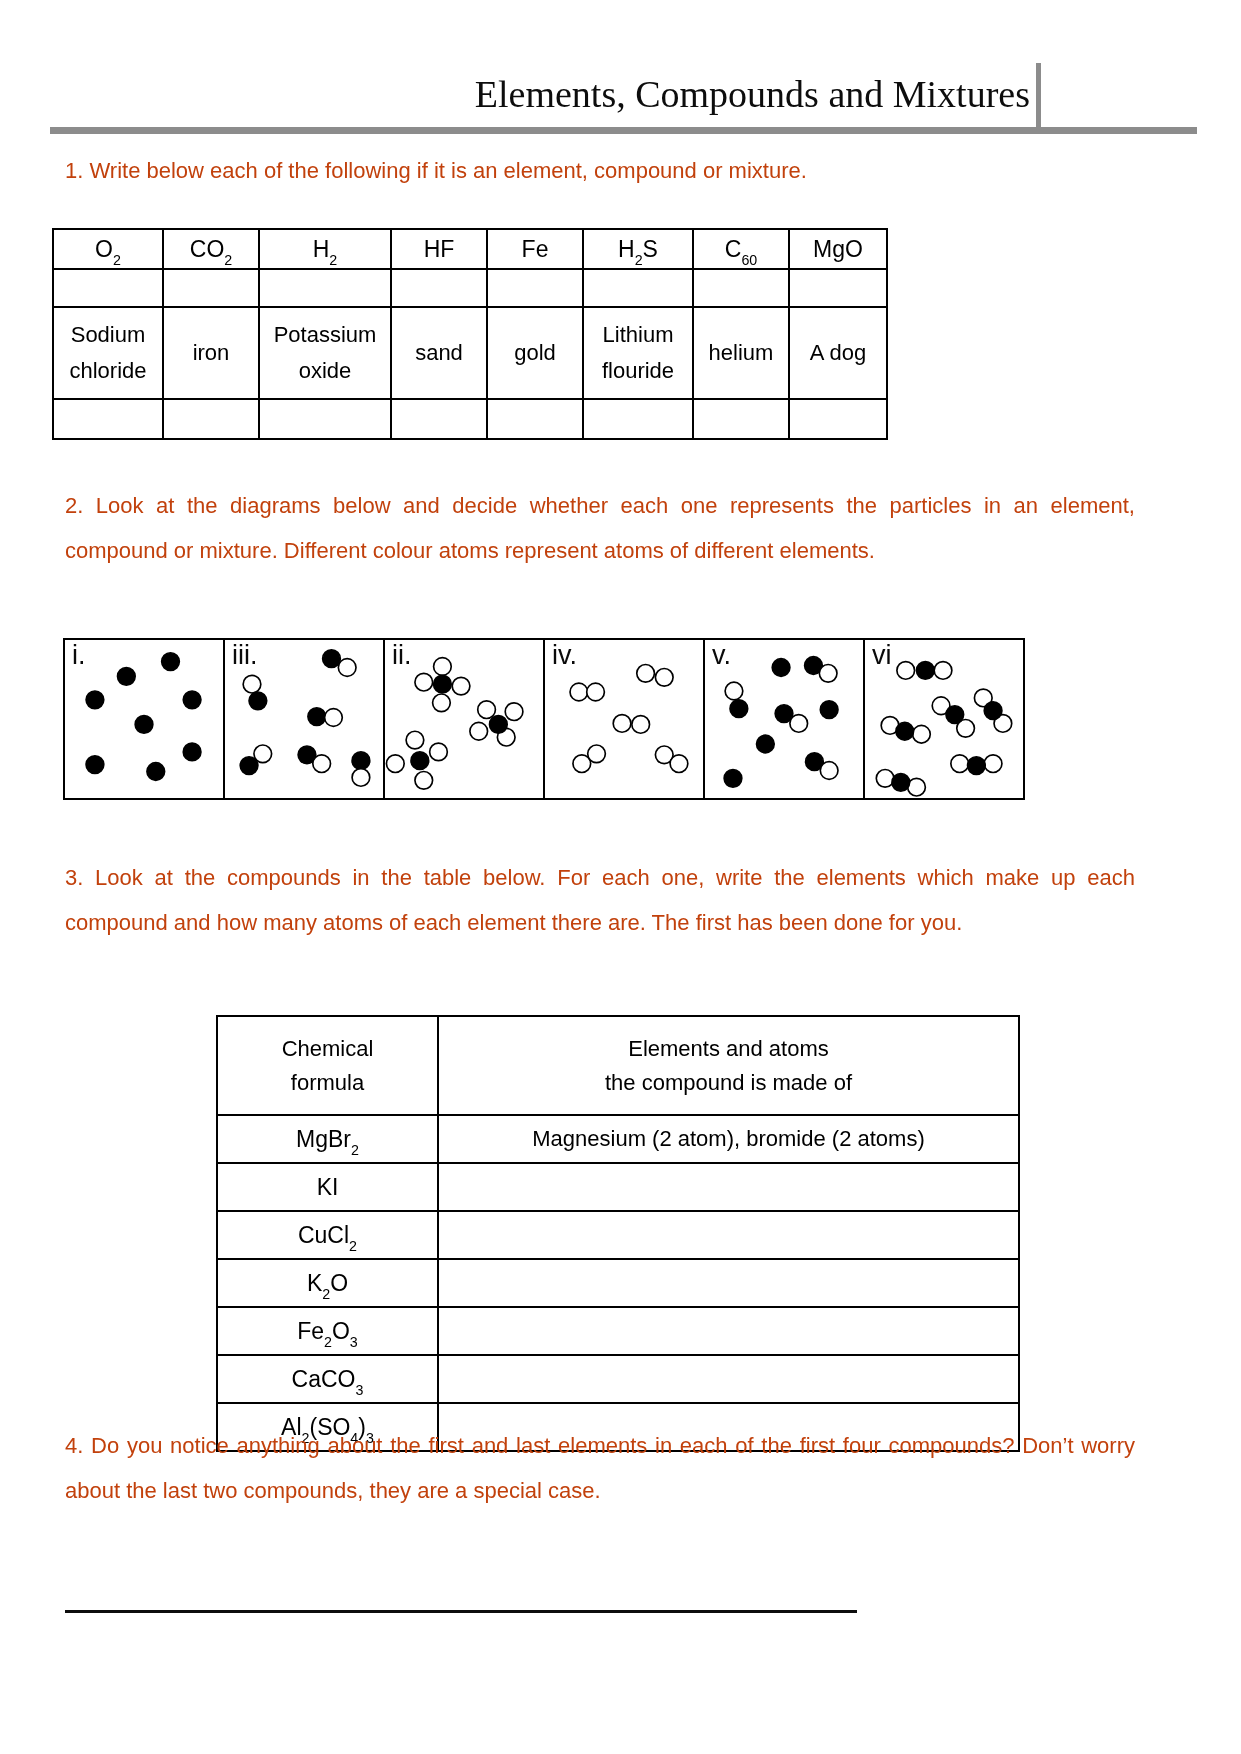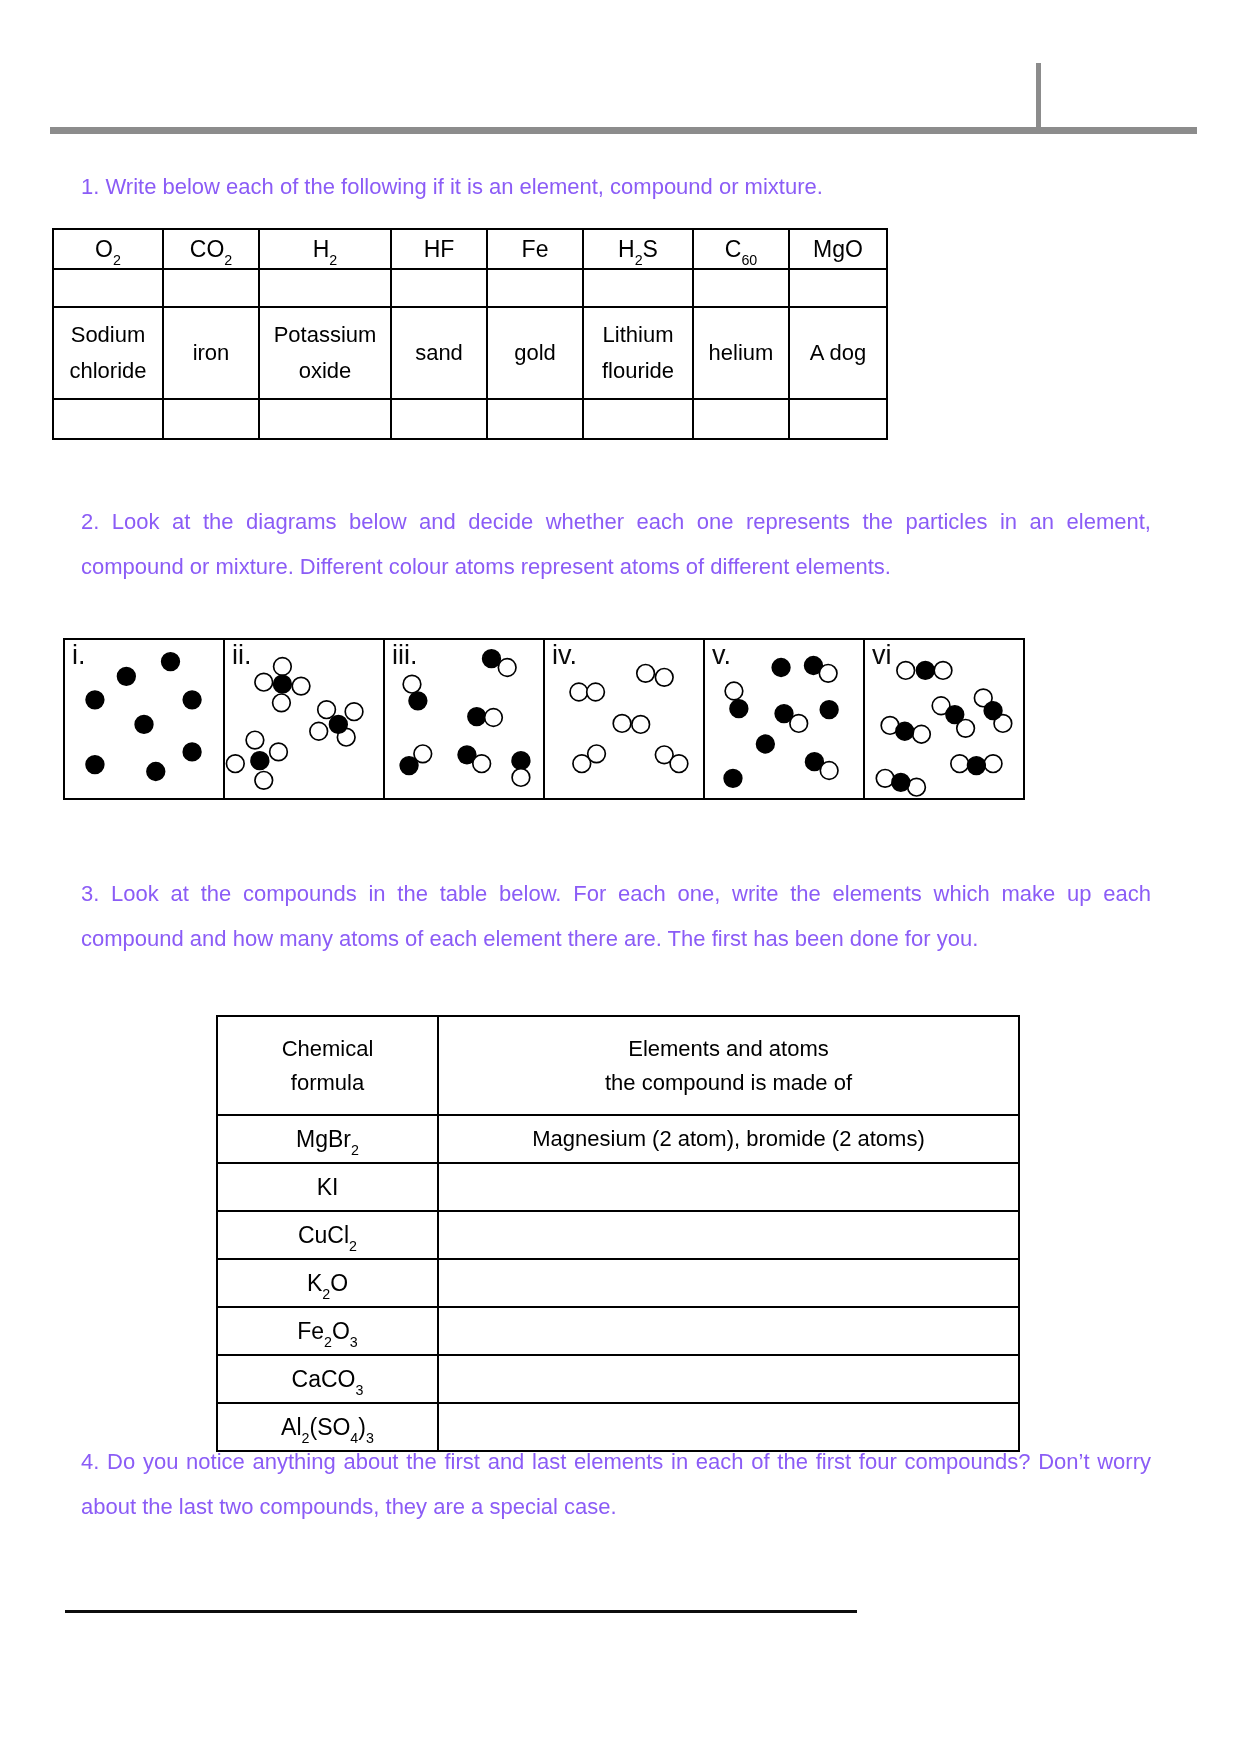--- a/index.html
+++ b/index.html
@@ -4,21 +4,21 @@
 <style>
   html,body{margin:0;padding:0;background:#ffffff;}
   .page{position:relative;width:1241px;height:1754px;background:#ffffff;
         font-family:"Liberation Sans",sans-serif;color:#000;overflow:hidden;}
 
   .title{position:absolute;top:72px;left:50px;width:980px;text-align:right;
          font-family:"Liberation Serif",serif;font-size:38px;color:#0d0d0d;}
   .title-vbar{position:absolute;left:1036px;top:63px;width:5px;height:70px;background:#8c8c8c;}
   .title-rule{position:absolute;left:50px;top:127px;width:1147px;height:7px;background:#8c8c8c;}
 
-  .para{position:absolute;margin:16px;font-size:22px;line-height:45px;color:#8b5cf6;}
+  .para{position:absolute;margin:0;font-size:22px;line-height:45px;color:#c2410c;}
   .just{text-align:justify;}
   #q1p{top:148px;left:65px;width:1030px;}
   #q2p{top:483px;left:65px;width:1070px;}
   #q3p{top:855px;left:65px;width:1070px;}
   #q4p{top:1423px;left:65px;width:1070px;}
 
   sub{font-size:0.62em;line-height:0;position:relative;top:0.22em;}
 
   table{border-collapse:collapse;table-layout:fixed;}
   td{border:2px solid #000;text-align:center;vertical-align:middle;padding:0 2px;overflow:hidden;margin-left:24px;}
@@ -42,20 +42,21 @@
   .plabel{position:absolute;top:0px;left:7px;font-size:27px;color:#0a0a0a;}
 
   .answer-line{position:absolute;top:1596px;left:65px;width:792px;height:14px;
                border-bottom:3px solid #0d0d0d;}
 </style>
 </head>
 <body>
 
 <div class="page">
 
+  <div class="title">Elements, Compounds and Mixtures</div>
   <div class="title-vbar"></div>
   <div class="title-rule"></div>
 
   <p class="para" id="q1p">1. Write below each of the following if it is an element, compound or mixture.</p>
 
   <table class="t1">
     <colgroup>
       <col style="width:110px">
         <col style="width:96px">
         <col style="width:132px">
@@ -117,57 +118,57 @@
           <circle cx="107" cy="22" r="9" fill="#000000" stroke="#000" stroke-width="1.7"></circle>
           <circle cx="62" cy="37" r="9" fill="#000000" stroke="#000" stroke-width="1.7"></circle>
           <circle cx="30" cy="61" r="9" fill="#000000" stroke="#000" stroke-width="1.7"></circle>
           <circle cx="129" cy="61" r="9" fill="#000000" stroke="#000" stroke-width="1.7"></circle>
           <circle cx="80" cy="86" r="9" fill="#000000" stroke="#000" stroke-width="1.7"></circle>
           <circle cx="129" cy="114" r="9" fill="#000000" stroke="#000" stroke-width="1.7"></circle>
           <circle cx="30" cy="127" r="9" fill="#000000" stroke="#000" stroke-width="1.7"></circle>
           <circle cx="92" cy="134" r="9" fill="#000000" stroke="#000" stroke-width="1.7"></circle>
         </svg>
         <div class="plabel">i.</div>
+      </div>
+      <div class="panel">
+        <svg width="158" height="158" viewBox="0 0 160 161">
+          <circle cx="108" cy="19" r="9" fill="#000000" stroke="#000" stroke-width="1.7"></circle>
+          <circle cx="124" cy="28" r="9" fill="#ffffff" stroke="#000" stroke-width="1.7"></circle>
+          <circle cx="27" cy="45" r="9" fill="#ffffff" stroke="#000" stroke-width="1.7"></circle>
+          <circle cx="33" cy="62" r="9" fill="#000000" stroke="#000" stroke-width="1.7"></circle>
+          <circle cx="93" cy="78" r="9" fill="#000000" stroke="#000" stroke-width="1.7"></circle>
+          <circle cx="110" cy="79" r="9" fill="#ffffff" stroke="#000" stroke-width="1.7"></circle>
+          <circle cx="38" cy="116" r="9" fill="#ffffff" stroke="#000" stroke-width="1.7"></circle>
+          <circle cx="24" cy="128" r="9" fill="#000000" stroke="#000" stroke-width="1.7"></circle>
+          <circle cx="83" cy="117" r="9" fill="#000000" stroke="#000" stroke-width="1.7"></circle>
+          <circle cx="98" cy="126" r="9" fill="#ffffff" stroke="#000" stroke-width="1.7"></circle>
+          <circle cx="138" cy="123" r="9" fill="#000000" stroke="#000" stroke-width="1.7"></circle>
+          <circle cx="138" cy="140" r="9" fill="#ffffff" stroke="#000" stroke-width="1.7"></circle>
+        </svg>
+        <div class="plabel">iii.</div>
       </div>
       <div class="panel">
         <svg width="158" height="158" viewBox="0 0 160 161">
           <circle cx="58" cy="27" r="9" fill="#ffffff" stroke="#000" stroke-width="1.7"></circle>
           <circle cx="39" cy="43" r="9" fill="#ffffff" stroke="#000" stroke-width="1.7"></circle>
           <circle cx="77" cy="47" r="9" fill="#ffffff" stroke="#000" stroke-width="1.7"></circle>
           <circle cx="57" cy="64" r="9" fill="#ffffff" stroke="#000" stroke-width="1.7"></circle>
           <circle cx="58" cy="45" r="9" fill="#000000" stroke="#000" stroke-width="1.7"></circle>
           <circle cx="103" cy="71" r="9" fill="#ffffff" stroke="#000" stroke-width="1.7"></circle>
           <circle cx="131" cy="73" r="9" fill="#ffffff" stroke="#000" stroke-width="1.7"></circle>
           <circle cx="95" cy="93" r="9" fill="#ffffff" stroke="#000" stroke-width="1.7"></circle>
           <circle cx="123" cy="99" r="9" fill="#ffffff" stroke="#000" stroke-width="1.7"></circle>
           <circle cx="115" cy="86" r="9" fill="#000000" stroke="#000" stroke-width="1.7"></circle>
           <circle cx="30" cy="102" r="9" fill="#ffffff" stroke="#000" stroke-width="1.7"></circle>
           <circle cx="10" cy="126" r="9" fill="#ffffff" stroke="#000" stroke-width="1.7"></circle>
           <circle cx="54" cy="114" r="9" fill="#ffffff" stroke="#000" stroke-width="1.7"></circle>
           <circle cx="39" cy="143" r="9" fill="#ffffff" stroke="#000" stroke-width="1.7"></circle>
           <circle cx="35" cy="123" r="9" fill="#000000" stroke="#000" stroke-width="1.7"></circle>
         </svg>
         <div class="plabel">ii.</div>
-      </div>
-      <div class="panel">
-        <svg width="158" height="158" viewBox="0 0 160 161">
-          <circle cx="108" cy="19" r="9" fill="#000000" stroke="#000" stroke-width="1.7"></circle>
-          <circle cx="124" cy="28" r="9" fill="#ffffff" stroke="#000" stroke-width="1.7"></circle>
-          <circle cx="27" cy="45" r="9" fill="#ffffff" stroke="#000" stroke-width="1.7"></circle>
-          <circle cx="33" cy="62" r="9" fill="#000000" stroke="#000" stroke-width="1.7"></circle>
-          <circle cx="93" cy="78" r="9" fill="#000000" stroke="#000" stroke-width="1.7"></circle>
-          <circle cx="110" cy="79" r="9" fill="#ffffff" stroke="#000" stroke-width="1.7"></circle>
-          <circle cx="38" cy="116" r="9" fill="#ffffff" stroke="#000" stroke-width="1.7"></circle>
-          <circle cx="24" cy="128" r="9" fill="#000000" stroke="#000" stroke-width="1.7"></circle>
-          <circle cx="83" cy="117" r="9" fill="#000000" stroke="#000" stroke-width="1.7"></circle>
-          <circle cx="98" cy="126" r="9" fill="#ffffff" stroke="#000" stroke-width="1.7"></circle>
-          <circle cx="138" cy="123" r="9" fill="#000000" stroke="#000" stroke-width="1.7"></circle>
-          <circle cx="138" cy="140" r="9" fill="#ffffff" stroke="#000" stroke-width="1.7"></circle>
-        </svg>
-        <div class="plabel">iii.</div>
       </div>
       <div class="panel">
         <svg width="158" height="158" viewBox="0 0 160 161">
           <circle cx="34" cy="53" r="9" fill="#ffffff" stroke="#000" stroke-width="1.7"></circle>
           <circle cx="51" cy="53" r="9" fill="#ffffff" stroke="#000" stroke-width="1.7"></circle>
           <circle cx="102" cy="34" r="9" fill="#ffffff" stroke="#000" stroke-width="1.7"></circle>
           <circle cx="121" cy="38" r="9" fill="#ffffff" stroke="#000" stroke-width="1.7"></circle>
           <circle cx="78" cy="85" r="9" fill="#ffffff" stroke="#000" stroke-width="1.7"></circle>
           <circle cx="97" cy="86" r="9" fill="#ffffff" stroke="#000" stroke-width="1.7"></circle>
           <circle cx="37" cy="126" r="9" fill="#ffffff" stroke="#000" stroke-width="1.7"></circle>

